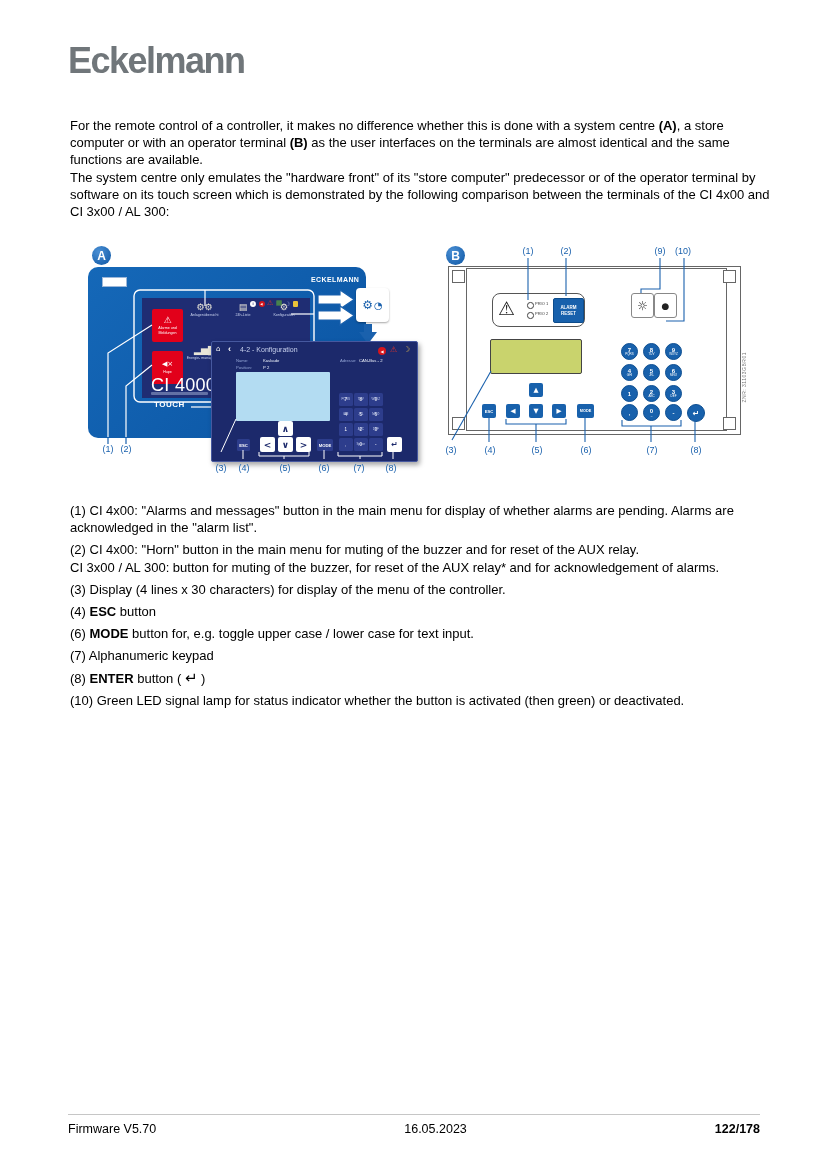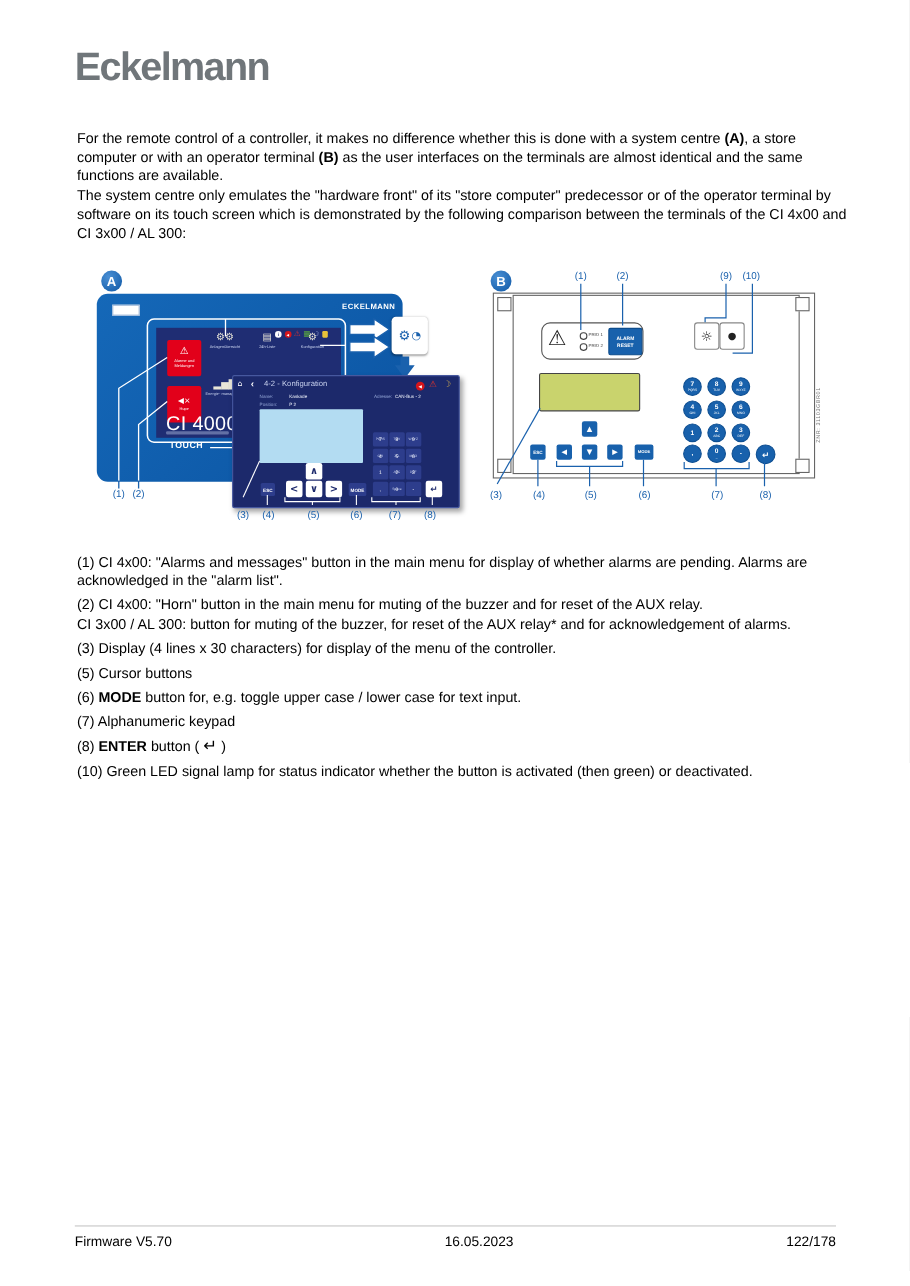--- a/index.html
+++ b/index.html
@@ -13,21 +13,21 @@
 
   
   .legend{position:absolute;left:70px;top:502px;width:700px;font-size:13px;line-height:17.2px;}
   .legend p{margin:0 0 5px 0;}
   .nl{display:block;}
   .eg{font-family:"DejaVu Sans",sans-serif;font-size:15px;}
 
   .footer{position:absolute;left:68px;top:1114px;width:692px;border-top:1px solid #c6c6c6;
           padding-top:7px;display:flex;font-size:12.5px;}
   .footer .fc{flex:1;text-align:center;}
-  .footer .fr{text-align:right;}
+  .footer .fr{text-align:right;font-weight:bold;}
 
   
   .fbadge{position:absolute;width:19px;height:19px;border-radius:50%;z-index:2;
           background:radial-gradient(circle at 35% 30%,#4a8fd4,#0d56a4);
           color:#fff;font-weight:bold;font-size:12px;display:flex;align-items:center;justify-content:center;}
   .co{position:absolute;color:#1a61ad;font-size:9px;z-index:7;width:18px;text-align:center;}
   .ovl{position:absolute;left:0;top:240px;z-index:3;pointer-events:none;}
   .ovl2{z-index:6;}
 
   
@@ -411,21 +411,21 @@
       <path d="M585,418 V442"></path>
       <path d="M622,420 V426 H681 V420 M651,426 V442"></path>
       <path d="M695,420 V442"></path>
     </g>
   </svg>
 
   <div class="legend">
     <p><span>(1) CI 4x00: "Alarms and messages" button in the main menu for display of whether alarms are pending. Alarms are acknowledged in the "alarm list".</span></p>
     <p><span>(2) CI 4x00: "Horn" button in the main menu for muting of the buzzer and for reset of the AUX relay.</span><span class="nl">CI 3x00 / AL 300: button for muting of the buzzer, for reset of the AUX relay* and for acknowledgement of alarms.</span></p>
     <p><span>(3) Display (4 lines x 30 characters) for display of the menu of the controller.</span></p>
-    <p><span>(5) Cursor buttons</span></p>
+    <p><span>(4) </span><b>ESC</b><span> button</span></p>
     <p><span>(6) </span><b>MODE</b><span> button for, e.g. toggle upper case / lower case for text input.</span></p>
     <p><span>(7) Alphanumeric keypad</span></p>
     <p><span>(8) </span><b>ENTER</b><span> button ( </span><span class="eg">↵</span><span> )</span></p>
     <p><span>(10) Green LED signal lamp for status indicator whether the button is activated (then green) or deactivated.</span></p>
   </div>
 
   <div class="footer">
     <span>Firmware V5.70</span>
     <span class="fc">16.05.2023</span>
     <span class="fr">122/178</span>

